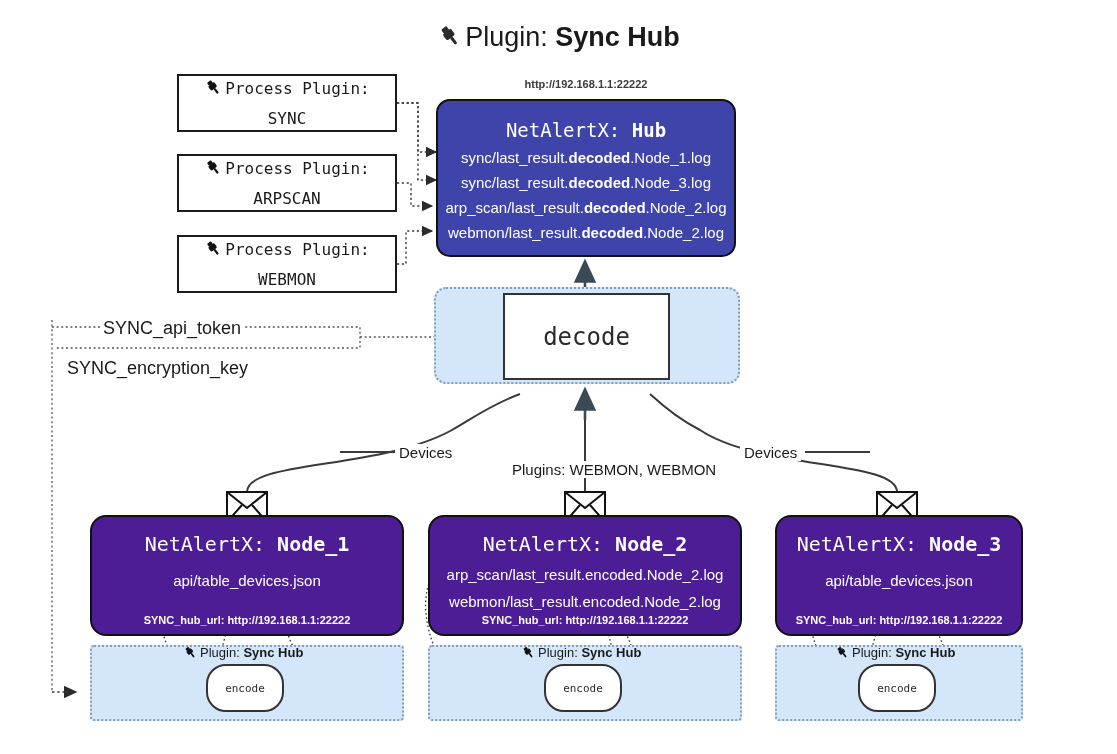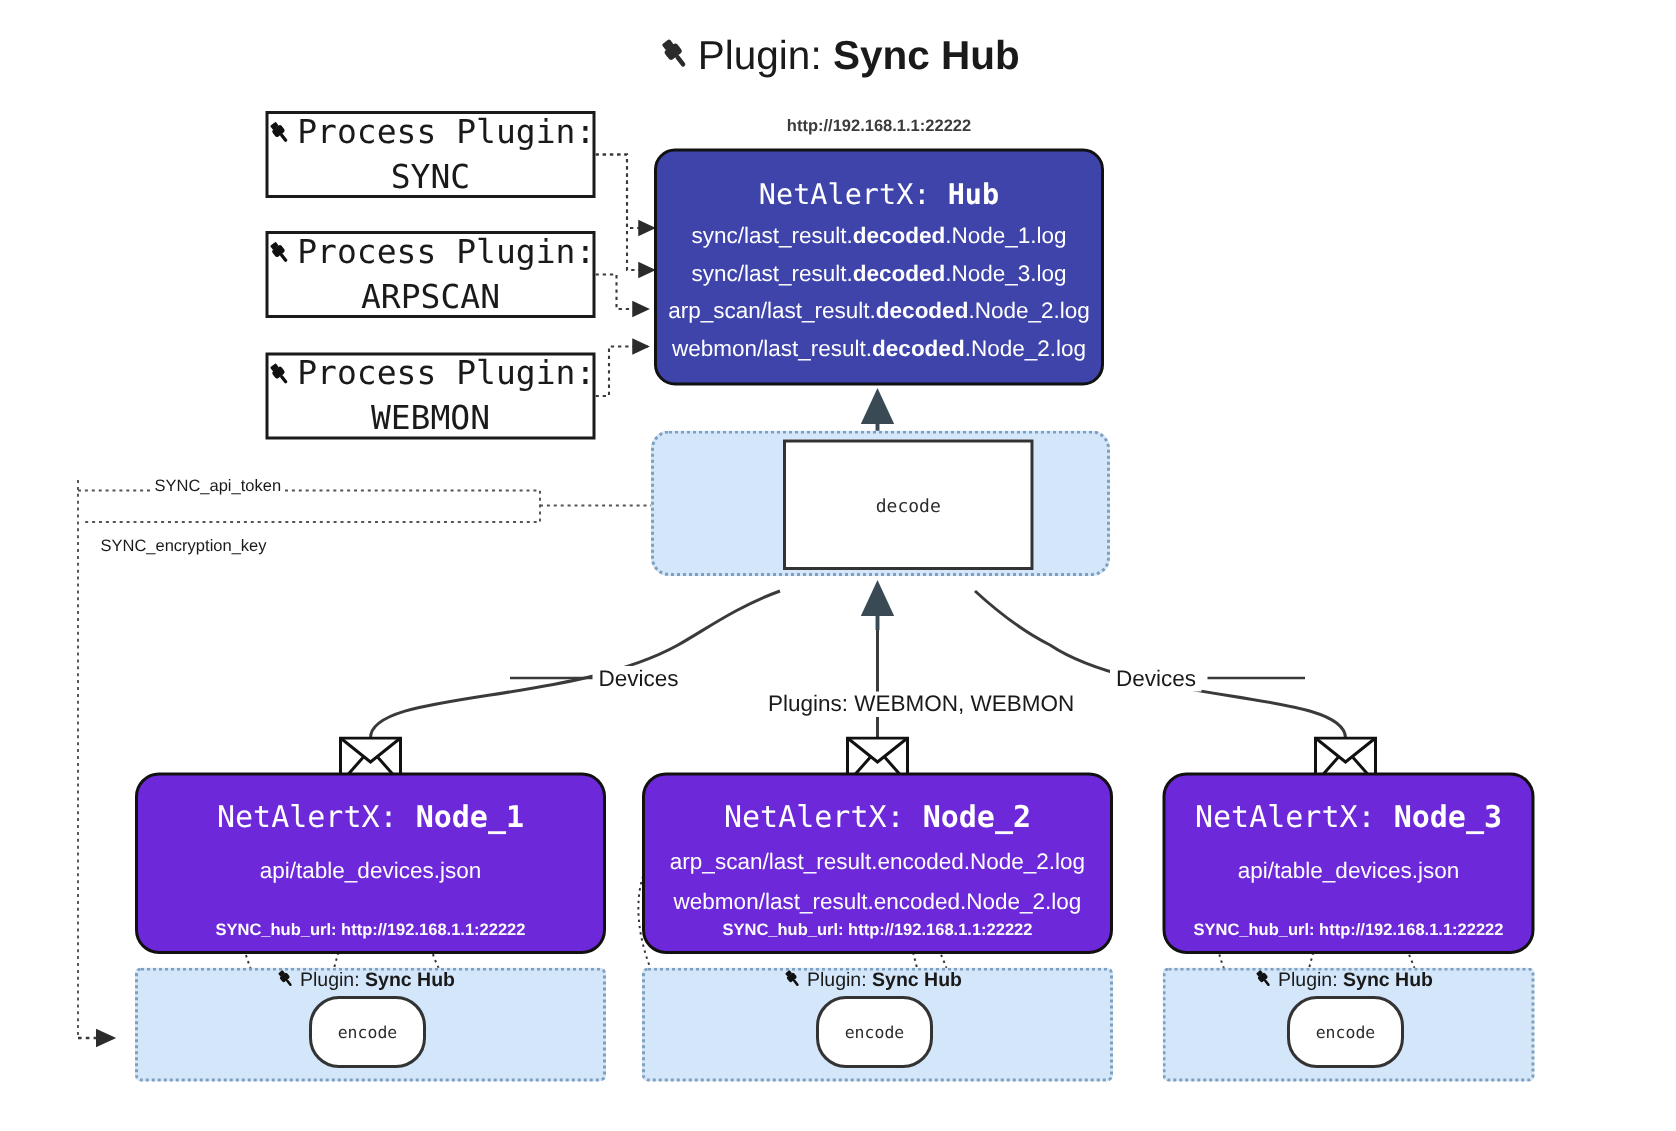--- a/index.html
+++ b/index.html
@@ -50,21 +50,21 @@
     display: inline-block;
     vertical-align: -3px;
     margin-right: 2px;
   }
 
   
   .procbox {
     border: 2px solid #1a1a1a;
     background: #ffffff;
     font-family: "DejaVu Sans Mono", "Liberation Mono", monospace;
-    font-size: 22px;
+    font-size: 16px;
     line-height: 27px;
     color: #1a1a1a;
     text-align: center;
     display: flex;
     flex-direction: column;
     align-items: center;
     justify-content: center;
     padding: 2px 4px;
   }
   .procbox .l1 { white-space: nowrap; }
@@ -117,26 +117,26 @@
   .wbox {
     background: #ffffff;
     border: 2px solid #333333;
     display: flex;
     align-items: center;
     justify-content: center;
     font-family: "DejaVu Sans Mono", "Liberation Mono", monospace;
     color: #2b2b2b;
     box-sizing: border-box;
   }
-  #decode { font-size: 12px; margin-left: 19px; }
+  #decode { font-size: 24px; }
   .encode { font-size: 11px; border-radius: 20px; }
 
   
   .netnode {
-    background: #6d28d9;
+    background: #4c1d95;
     border: 2.5px solid #111111;
     border-radius: 16px;
     color: #ffffff;
     display: flex;
     flex-direction: column;
     align-items: center;
     padding-top: 12px;
     box-sizing: border-box;
   }
   .netnode .nn-title {
@@ -170,21 +170,21 @@
   .edgelabel {
     position: absolute;
     font-size: 15px;
     color: #1a1a1a;
     background: #ffffff;
     padding: 0 4px;
     white-space: nowrap;
   }
   .keylabel {
     position: absolute;
-    font-size: 11px;
+    font-size: 18px;
     color: #1a1a1a;
     background: #ffffff;
     padding: 0 3px;
     white-space: nowrap;
   }
   .plugin-tag {
     position: absolute;
     font-size: 13px;
     color: #1a1a1a;
     white-space: nowrap;

